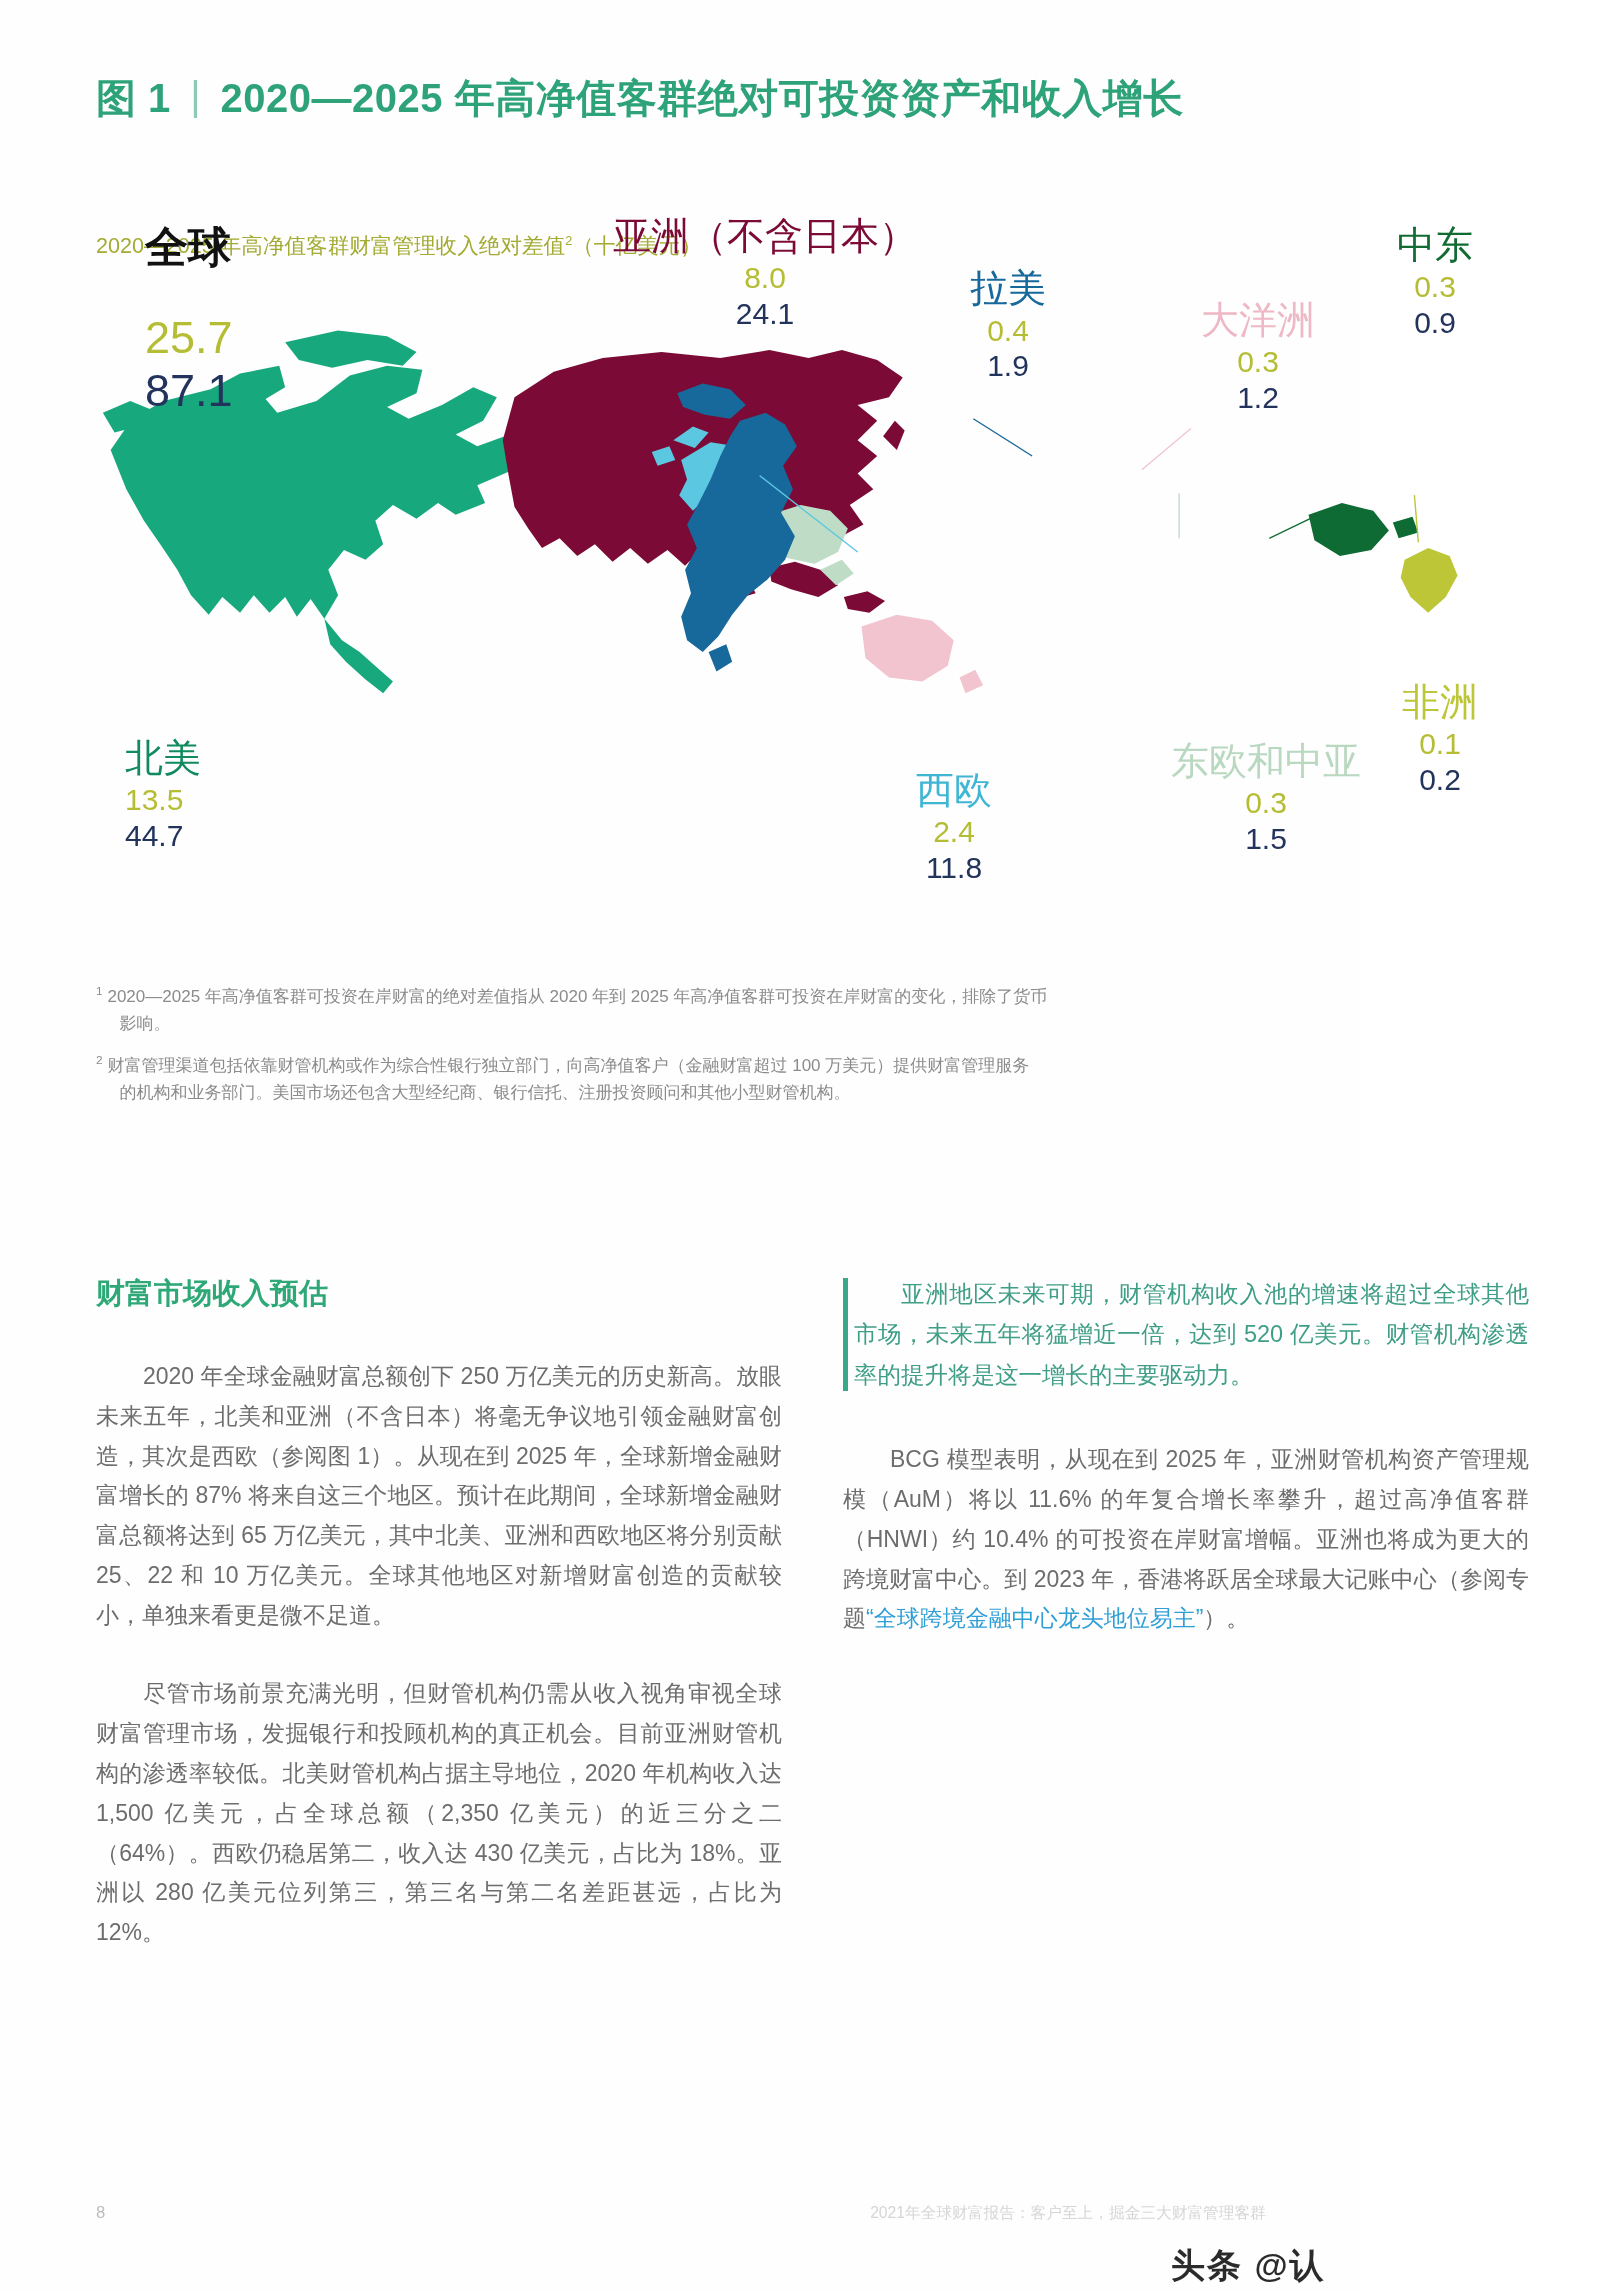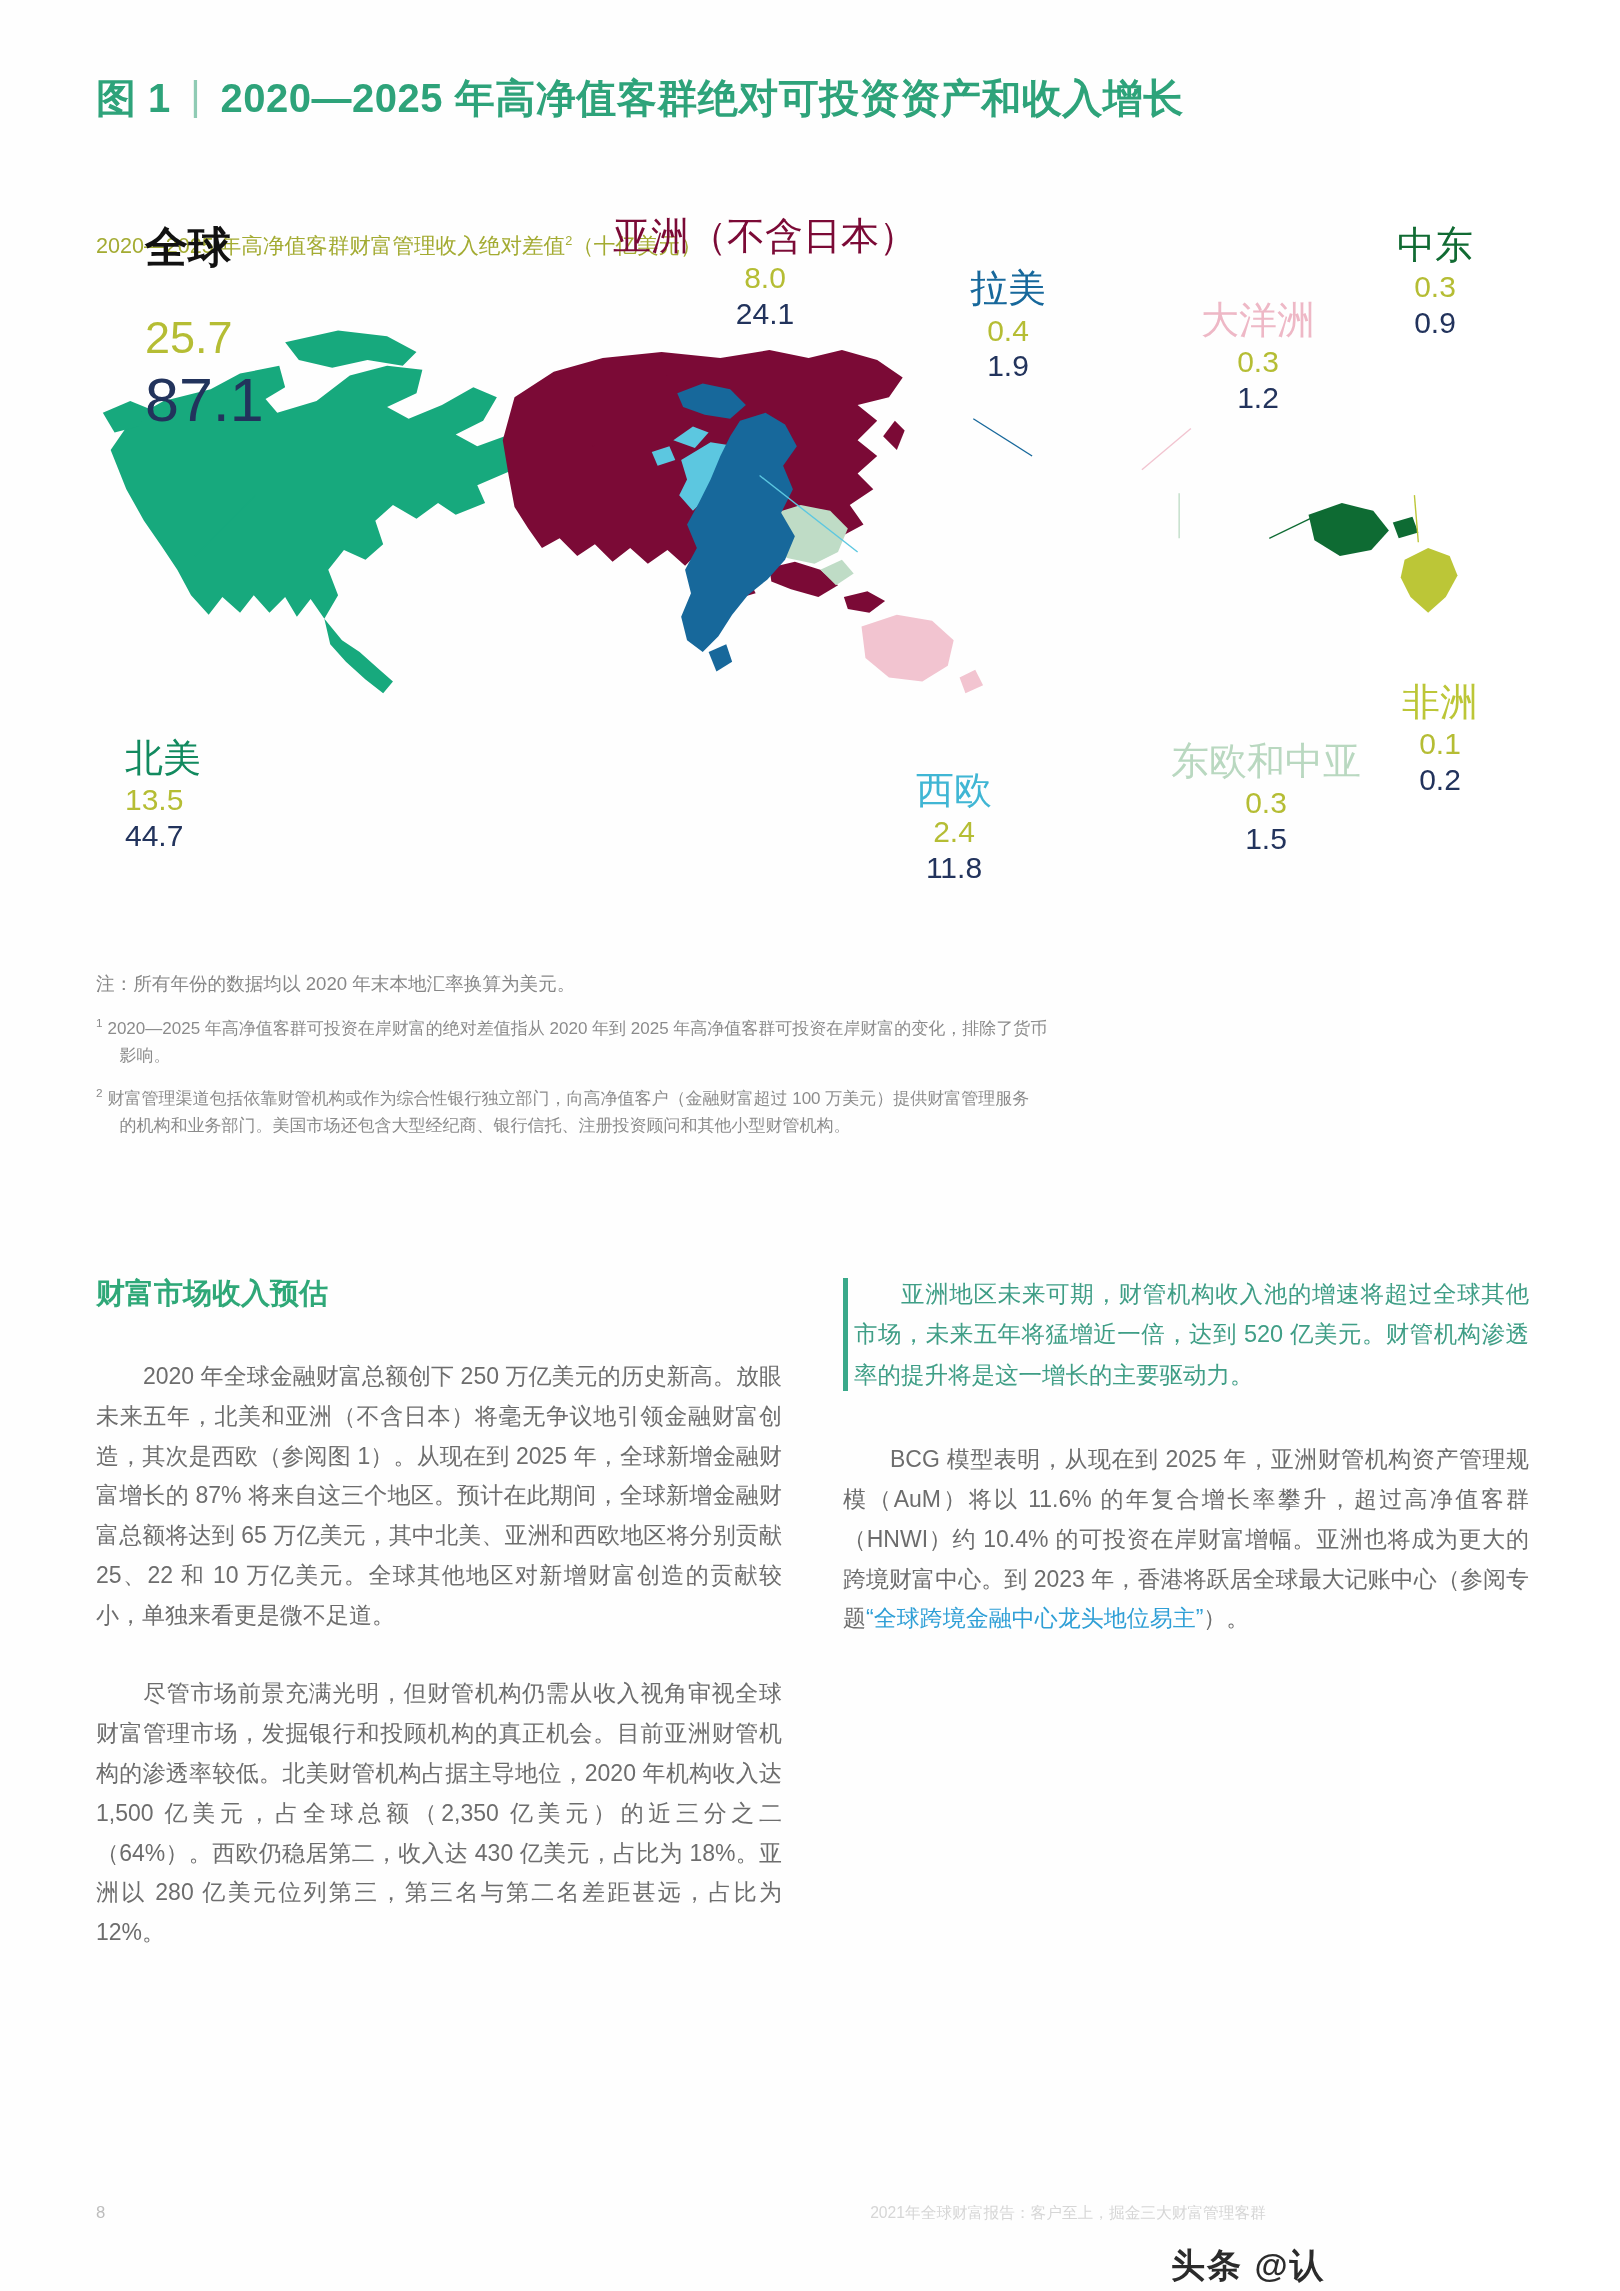--- a/index.html
+++ b/index.html
@@ -35,21 +35,21 @@
 
   
   .rlabel{position:absolute; text-align:center; line-height:1.12;}
   .rlabel .name{font-size:38px; font-weight:500; white-space:nowrap;}
   .rlabel .v1{font-size:30px; color:#b5bd34; font-weight:400; margin-top:3.9px;}
   .rlabel .v2{font-size:30px; color:#22335c; font-weight:400; margin-top:2px;}
 
   .rlabel.global{left:145px; top:-51px; text-align:left;}
   .rlabel.global .name{font-size:43px;font-weight:700;color:#111111;}
   .rlabel.global .v1{font-size:45px; text-align:left; color:#b5bd34;margin-top:42px;}
-  .rlabel.global .v2{font-size:61px; text-align:center; color:#22335c;}
+  .rlabel.global .v2{font-size:45px; text-align:center; color:#22335c;}
 
   .rlabel.asia{left:613px; top:-59px;}
   .rlabel.asia .name{color:#7b0a36;}
 
   .rlabel.latam{left:970px; top:-6.9px;}
   .rlabel.latam .name{color:#17689b;}
 
   .rlabel.oceania{left:1201px; top:24.5px;}
   .rlabel.oceania .name{color:#eeb8c6;}
 
@@ -257,21 +257,20 @@
       <div class="rlabel eeurope">
         <div class="name">东欧和中亚</div>
         <div class="v1">0.3</div>
         <div class="v2">1.5</div>
       </div>
 
     </div>
   </div>
 
   <div class="notes">
-    <div class="line">注：所有年份的数据均以 2020 年末本地汇率换算为美元。</div>
 
     <div class="fn">
       <sup>1</sup><span>2020—2025 年高净值客群可投资在岸财富的绝对差值指从 2020 年到 2025 年高净值客群可投资在岸财富的变化，排除了货币</span>
       <span class="cont">影响。</span>
     </div>
 
     <div class="fn">
       <sup>2</sup><span>财富管理渠道包括依靠财管机构或作为综合性银行独立部门，向高净值客户（金融财富超过 100 万美元）提供财富管理服务</span>
       <span class="cont">的机构和业务部门。美国市场还包含大型经纪商、银行信托、注册投资顾问和其他小型财管机构。</span>
     </div>

